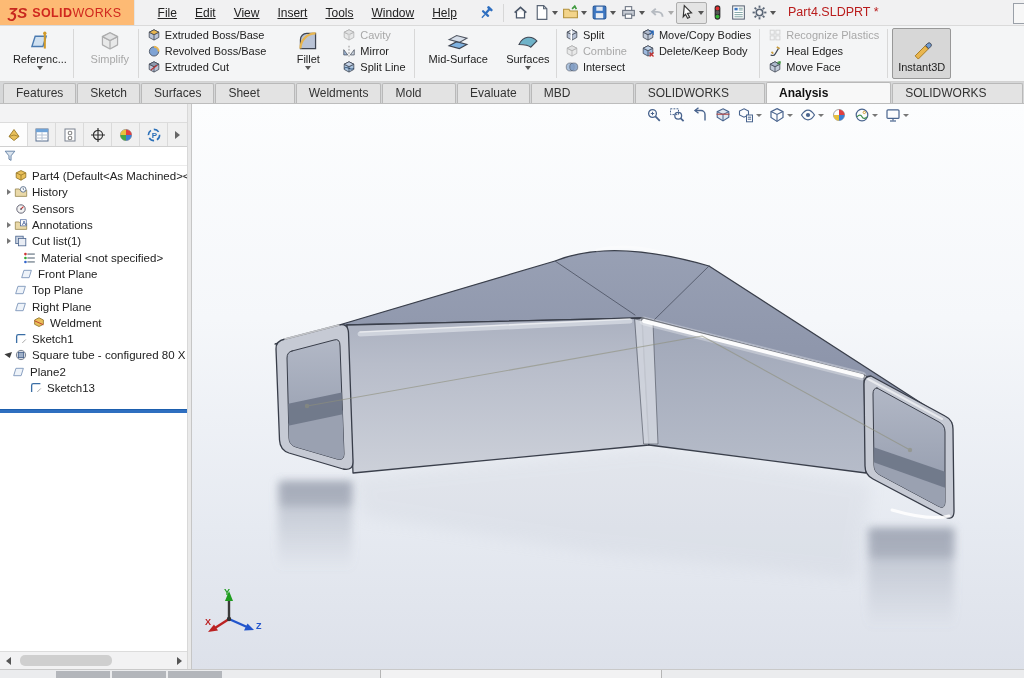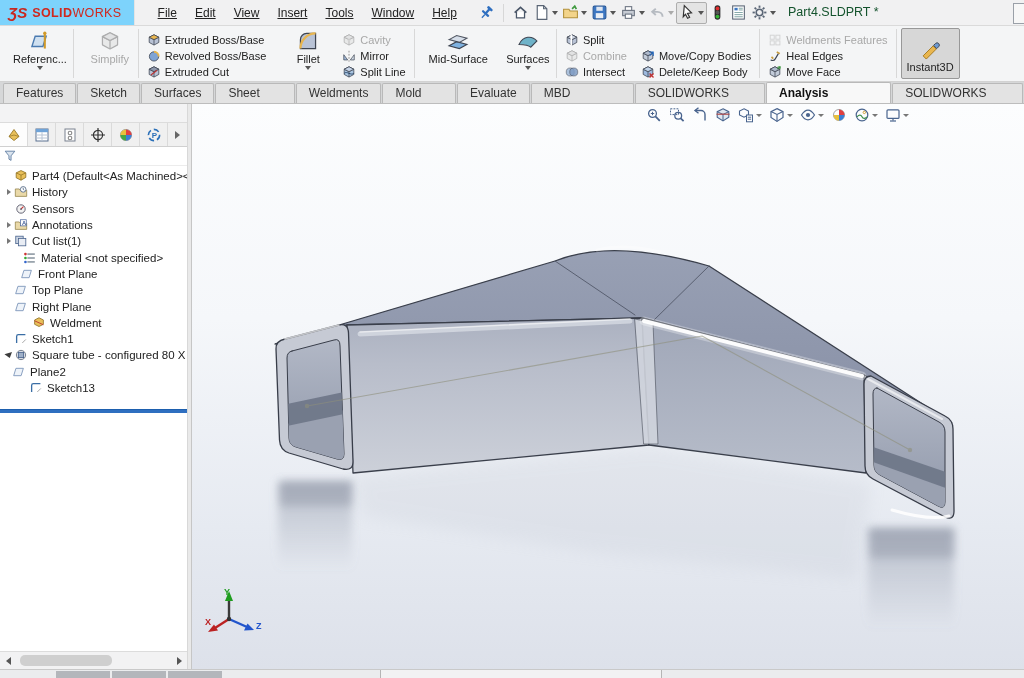--- a/index.html
+++ b/index.html
@@ -1,39 +1,39 @@
 <!DOCTYPE html>
 <html><head>
 <meta charset="utf-8">
 <style>
   html,body{margin:0;padding:0;background:#888;}
   #app{width:1024px;height:678px;position:relative;font-family:"Liberation Sans",sans-serif;
        background:#f0f0f0;overflow:hidden;color:#222;-webkit-font-smoothing:antialiased;}
   
   #menubar{height:25px;display:flex;align-items:center;background:#f1f1f2;border-bottom:1px solid #dadada;position:relative;}
-  #logo{height:25px;display:flex;align-items:center;padding:0 12px 0 8px;background:#7dd3fc;border-right:1px solid #e4e4e4;}
+  #logo{height:25px;display:flex;align-items:center;padding:0 12px 0 8px;background:#fdba74;border-right:1px solid #e4e4e4;}
   #logo .glyph{color:#c8281f;font-weight:bold;font-style:italic;font-size:15px;margin-right:5px;}
   #logo .brand{font-size:12.5px;color:#d0281e;letter-spacing:.4px;}
   #logo .brand .b{font-weight:bold;}
   #menus{display:flex;margin-left:14px;}
   .menu-item{padding:2px 9px;font-size:12px;color:#222;cursor:default;border-radius:2px;text-decoration:underline;}
   #qat{display:flex;align-items:center;margin-left:10px;}
   .qbtn{display:flex;align-items:center;height:20px;padding:0 2px;border-radius:2px;}
   .qbtn .qicon{width:17px;height:17px;display:inline-block;}
   .qbtn.disabled{opacity:.45;}
   .qbtn.pressed{background:#e4e4e4;border:1px solid #aeaeae;}
   .qsep{width:1px;height:18px;background:#d7d7d7;margin:0 6px;}
   .caret{width:0;height:0;border-top:4px solid #555;border-left:3.5px solid transparent;border-right:3.5px solid transparent;margin-left:2px;}
-  #doc-title{position:absolute;left:788px;top:0;height:25px;line-height:25px;font-size:12.5px;color:#14532d;}
+  #doc-title{position:absolute;left:788px;top:0;height:25px;line-height:25px;font-size:12.5px;color:#b91c1c;}
   #titlebar-partial{position:absolute;right:0;top:3px;width:10px;height:19px;background:#f7f7f7;border:1px solid #9aa0a8;border-right:none;}
   
   #ribbon{height:55px;background:#f4f5f6;border-bottom:1px solid #d2d2d2;display:flex;align-items:stretch;overflow:hidden;white-space:nowrap;}
   .rsec{display:flex;align-items:stretch;}
   .rsep{width:1px;background:#d8d8d8;margin:3px 1px;}
-  .rcol{display:flex;flex-direction:column;justify-content:flex-end;padding:1px 3px;}
+  .rcol{display:flex;flex-direction:column;justify-content:flex-start;padding:1px 3px;}
   .rsmall{display:flex;align-items:center;gap:4px;height:16px;padding:0 4px;font-size:11px;border-radius:2px;}
   .rsmall .ricon{width:14px;height:14px;flex:none;}
   .rlarge{display:flex;flex-direction:column;align-items:center;justify-content:flex-start;padding:4px 5px 1px;font-size:11px;min-width:44px;border-radius:2px;margin-left:8px;}
   .rlarge .ricon{width:22px;height:22px;}
   .rlarge .rlabel{margin-top:1px;}
   .rlarge .caret{margin:1px 0 0 0;}
   .rdisabled{color:#a8a8a8;}
   .rdisabled .ricon{opacity:.4;filter:grayscale(1);}
   .rpressed{background:#d7d7d7;border:1px solid #989898;margin:2px 3px;justify-content:center;}
   
@@ -362,21 +362,21 @@
         <div class="rcol">
           <div class="rsmall rdisabled">
             <span class="ricon"><svg viewBox="0 0 16 16" width="100%" height="100%">
                 <g fill="none" stroke="#9aa0aa" stroke-width="1.1">
                   <rect x="2.5" y="2.5" width="4.6" height="4.6"></rect>
                   <rect x="9" y="2.5" width="4.6" height="4.6"></rect>
                   <rect x="2.5" y="9" width="4.6" height="4.6"></rect>
                   <rect x="9" y="9" width="4.6" height="4.6"></rect>
                 </g>
               </svg></span>
-            <span>Weldments Features</span>
+            <span>Recognize Plastics</span>
           </div>
           <div class="rsmall">
             <span class="ricon"><svg viewBox="0 0 16 16" width="100%" height="100%">
                 <path d="M3 12.5c2.2 1 4.2.8 5.3-1.2L12 5" fill="none" stroke="#3e4552" stroke-width="1.3"></path>
                 <path d="M10 3.5l3.5 1.8" stroke="#c89b3c" stroke-width="1.8"></path>
                 <path d="M4 9l2 2" stroke="#c89b3c" stroke-width="1.8"></path>
               </svg></span>
             <span>Heal Edges</span>
           </div>
           <div class="rsmall">

